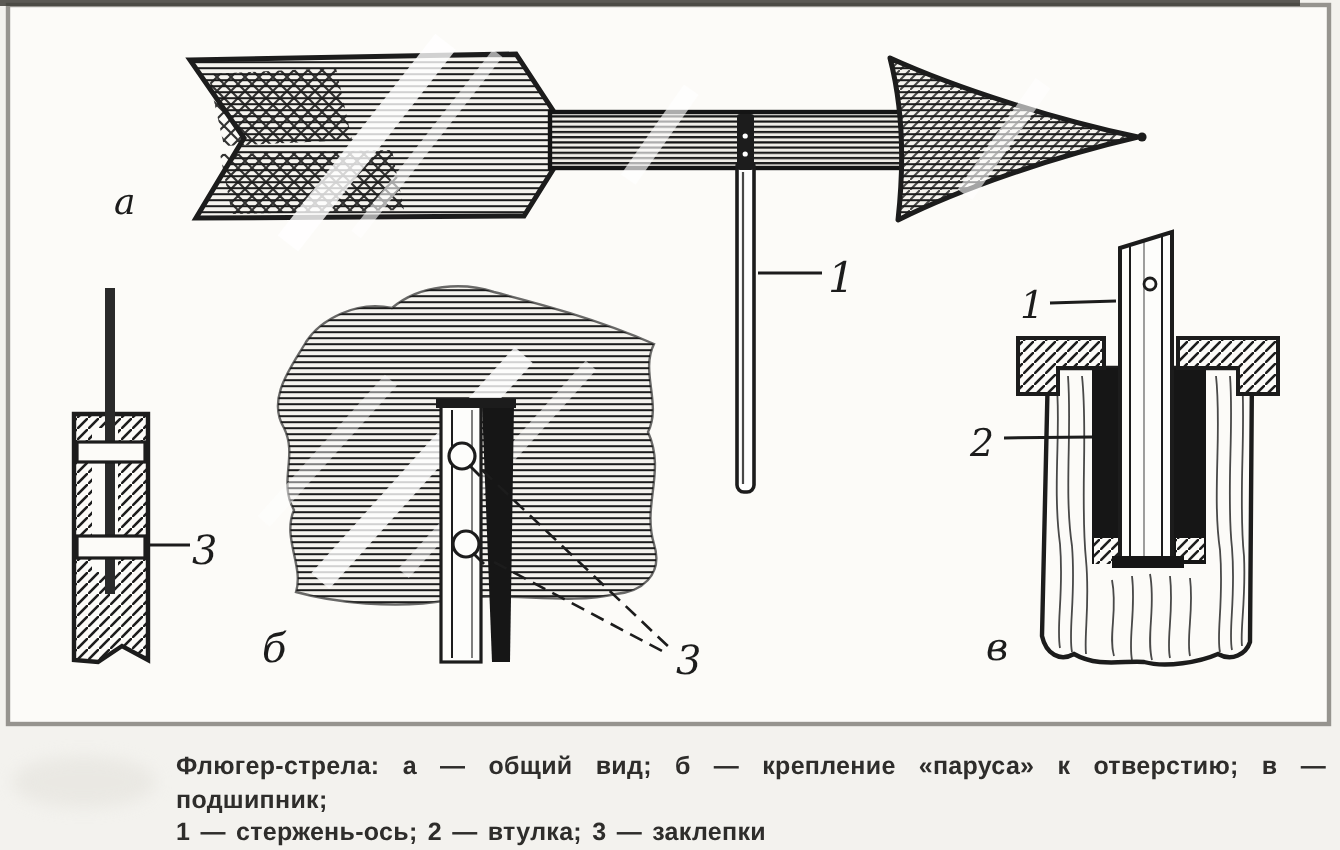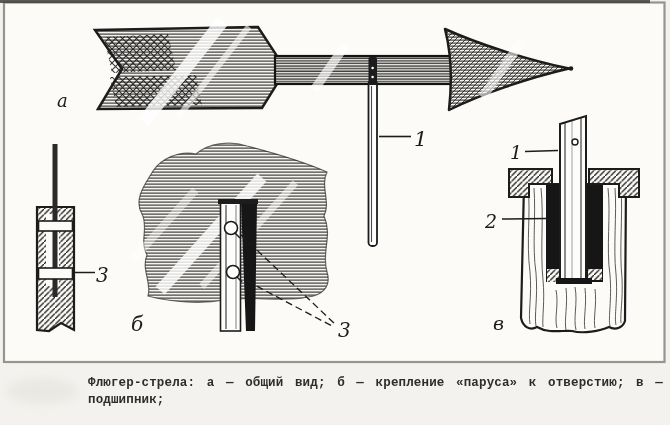--- a/index.html
+++ b/index.html
@@ -9,21 +9,21 @@
     font-family:"Liberation Sans",sans-serif;
   }
   .figure-wrap{position:absolute;left:0;top:0;width:670px;height:365px;}
   svg{display:block;}
   .smudge{
     position:absolute;left:6px;top:378px;width:72px;height:26px;
     background:#e3e1db;border-radius:50%;opacity:.55;filter:blur(4px);
   }
   .caption{
     position:absolute;left:88px;top:375px;width:575px;
-    font-family:Liberation Mono, monospace;
+    font-family:Liberation Sans, sans-serif;
     font-size:12.5px;font-weight:bold;color:#2e2d2b;
     line-height:16.5px;letter-spacing:.15px;
   }
   .cap-line{word-spacing:1.5px;}
   .cap-justify{text-align:justify;text-align-last:justify;word-spacing:3.5px;}
   text{
     font-family:"DejaVu Serif","Liberation Serif",serif;
     font-style:italic;fill:#1c1c1c;
   }
 </style>
@@ -158,13 +158,14 @@
     <text x="485" y="228" font-size="19">2</text>
     <text x="493" y="330" font-size="19">в</text>
   </g>
 </svg>
 </div>
 
 <div class="smudge"></div>
 
 <div class="caption">
   <div class="cap-line cap-justify">Флюгер-стрела: а — общий вид; б — крепление «паруса» к отверстию; в — подшипник;</div>
+  <div class="cap-line">1 — стержень-ось; 2 — втулка; 3 — заклепки</div>
 </div>
 
 </body></html>

